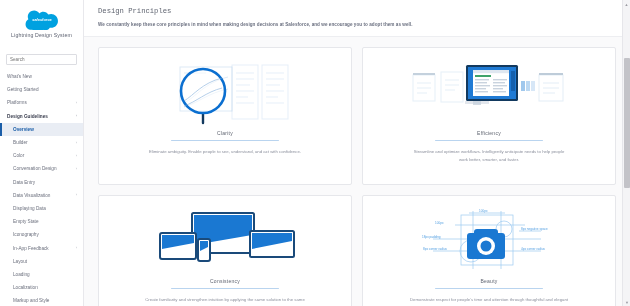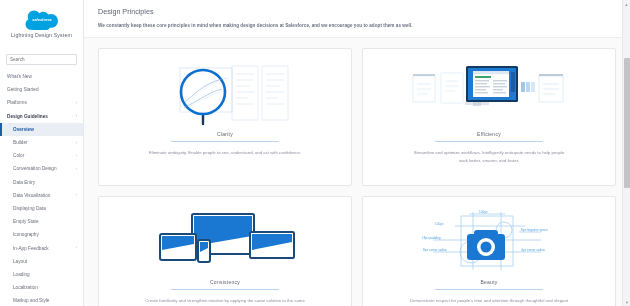--- a/index.html
+++ b/index.html
@@ -69,20 +69,21 @@
     overflow: hidden; position: relative;
   }
   .page-header {
     background: #ffffff;
     padding: 7px 14px 9px 14px;
     border-bottom: 1px solid #edeef1;
   }
   .page-title {
     font-size: 7.2px; color: #5f6470; font-weight: normal;
     margin-bottom: 7px;
+    font-family: Liberation Mono, monospace;
   }
   .page-subtitle {
     font-size: 4.6px; color: #6b7080; font-weight: bold;
     letter-spacing: .05px;
   }
   .cards-grid {
     display: grid;
     grid-template-columns: 1fr 1fr;
     gap: 10px;
     padding: 10px 14px 0 14px;

